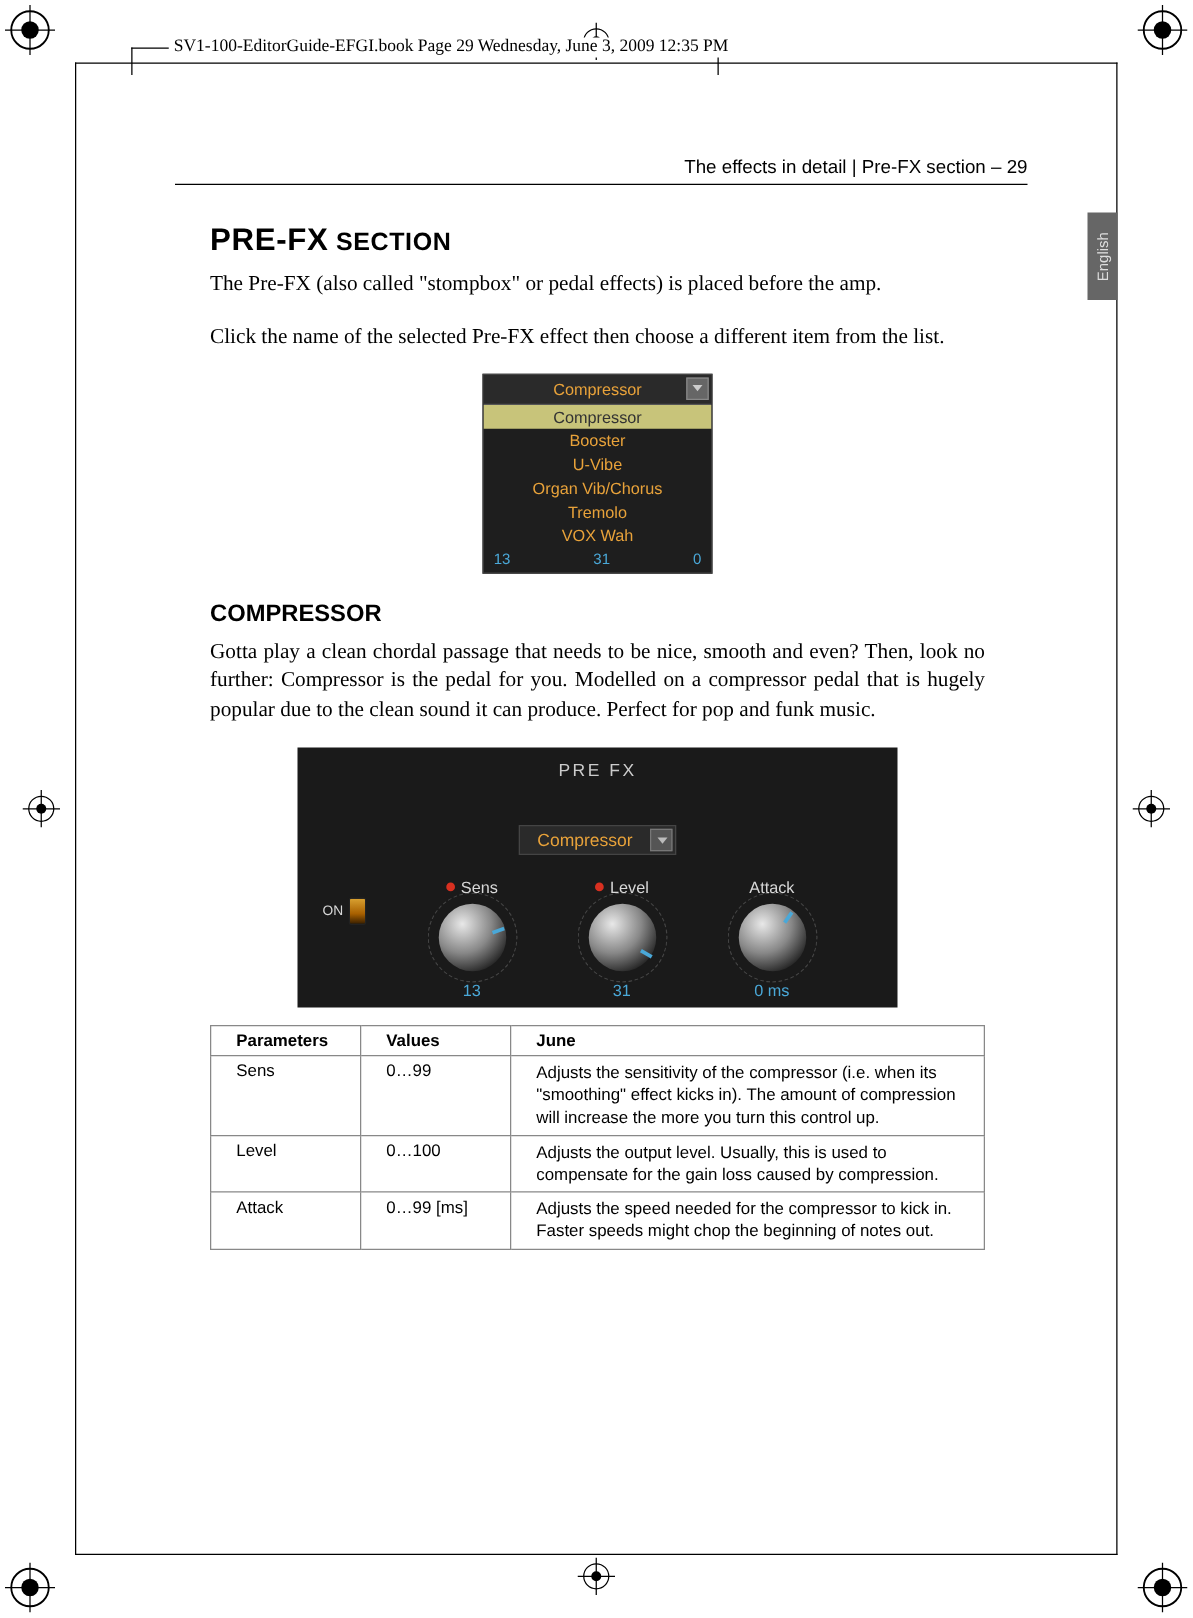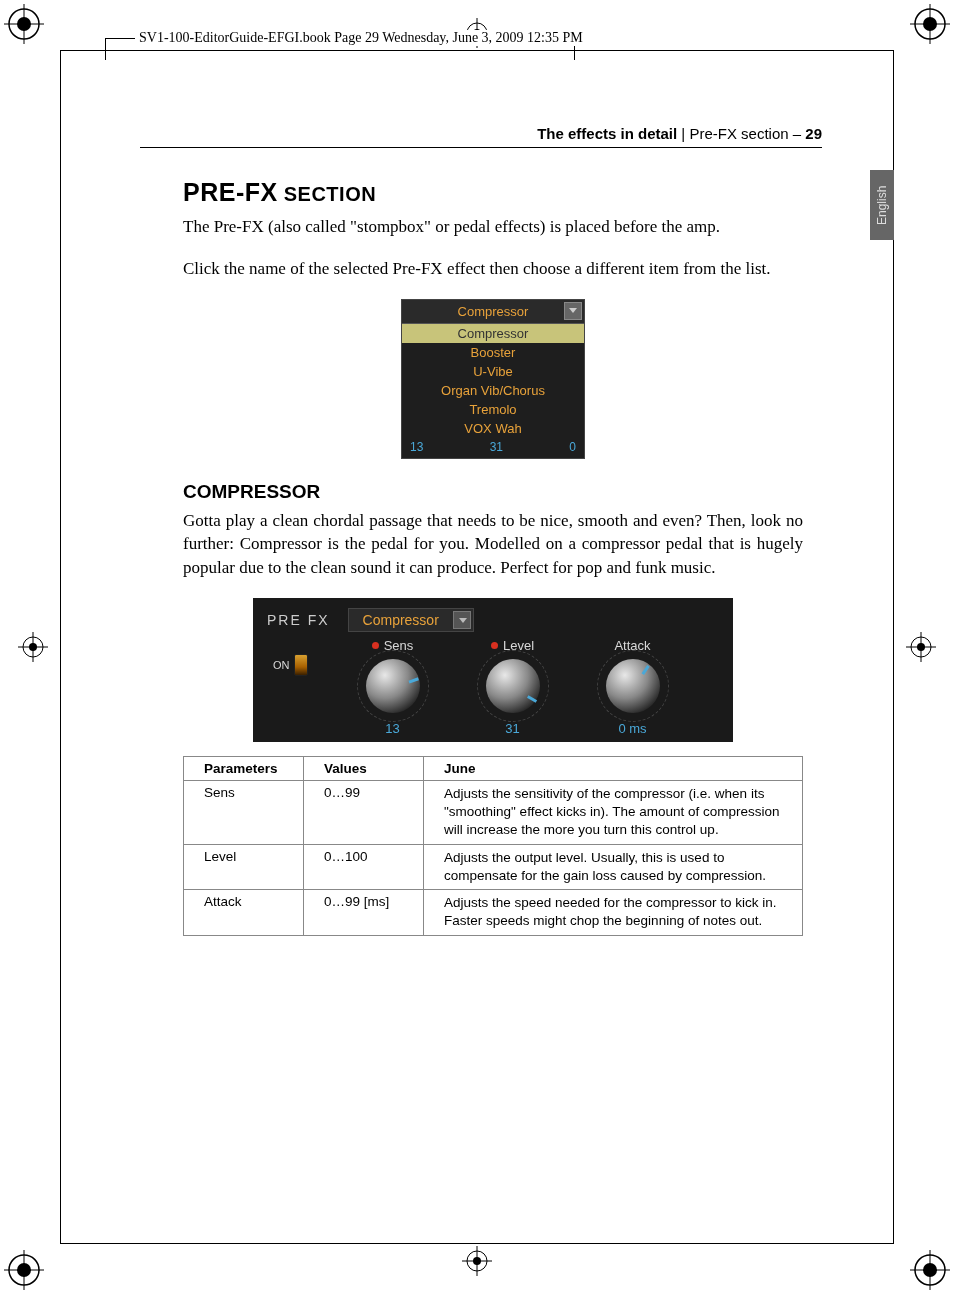--- a/index.html
+++ b/index.html
@@ -75,21 +75,21 @@
     position: absolute;
     top: 75px;
     right: 72px;
     font-family: Arial, Helvetica, sans-serif;
     font-size: 15px;
     text-align: right;
     border-bottom: 1px solid #000;
     padding-bottom: 5px;
     width: 682px;
   }
-  .running-head .bold { font-weight: bold; text-align: center; }
+  .running-head .bold { font-weight: normal; text-align: center; }
   .running-head .light { font-weight: normal; color: #000; }
 
   .lang-tab {
     position: absolute;
     top: 120px;
     right: 0;
     width: 24px;
     height: 70px;
     background: #666;
     color: #ddd;
@@ -98,21 +98,21 @@
     display: flex;
     align-items: center;
     justify-content: center;
     writing-mode: vertical-rl;
     transform: rotate(180deg);
   }
 
   .content {
     position: absolute;
     top: 128px;
-    left: 123px;
+    left: 108px;
     width: 620px;
   }
 
   h1.section-title {
     font-family: Arial, Helvetica, sans-serif;
     font-weight: bold;
     font-size: 25px;
     margin-bottom: 8px;
     letter-spacing: 0.5px;
   }
@@ -194,22 +194,23 @@
     width: 480px;
     margin: 10px auto 14px auto;
     background: #1a1a1a;
     padding: 10px 14px 6px 14px;
     font-family: Arial, sans-serif;
     position: relative;
   }
   .panel-top {
     display: flex;
     align-items: center;
-    gap: 18px;
-    margin-bottom: 6px;
+    gap: 36px;
+    margin-bottom: 18px;
+    flex-direction: column;
   }
   .panel-label {
     color: #ccc;
     font-size: 14px;
     letter-spacing: 2px;
   }
   .panel-select {
     color: #e8a23a;
     font-size: 14px;
     background: #2a2a2a;

